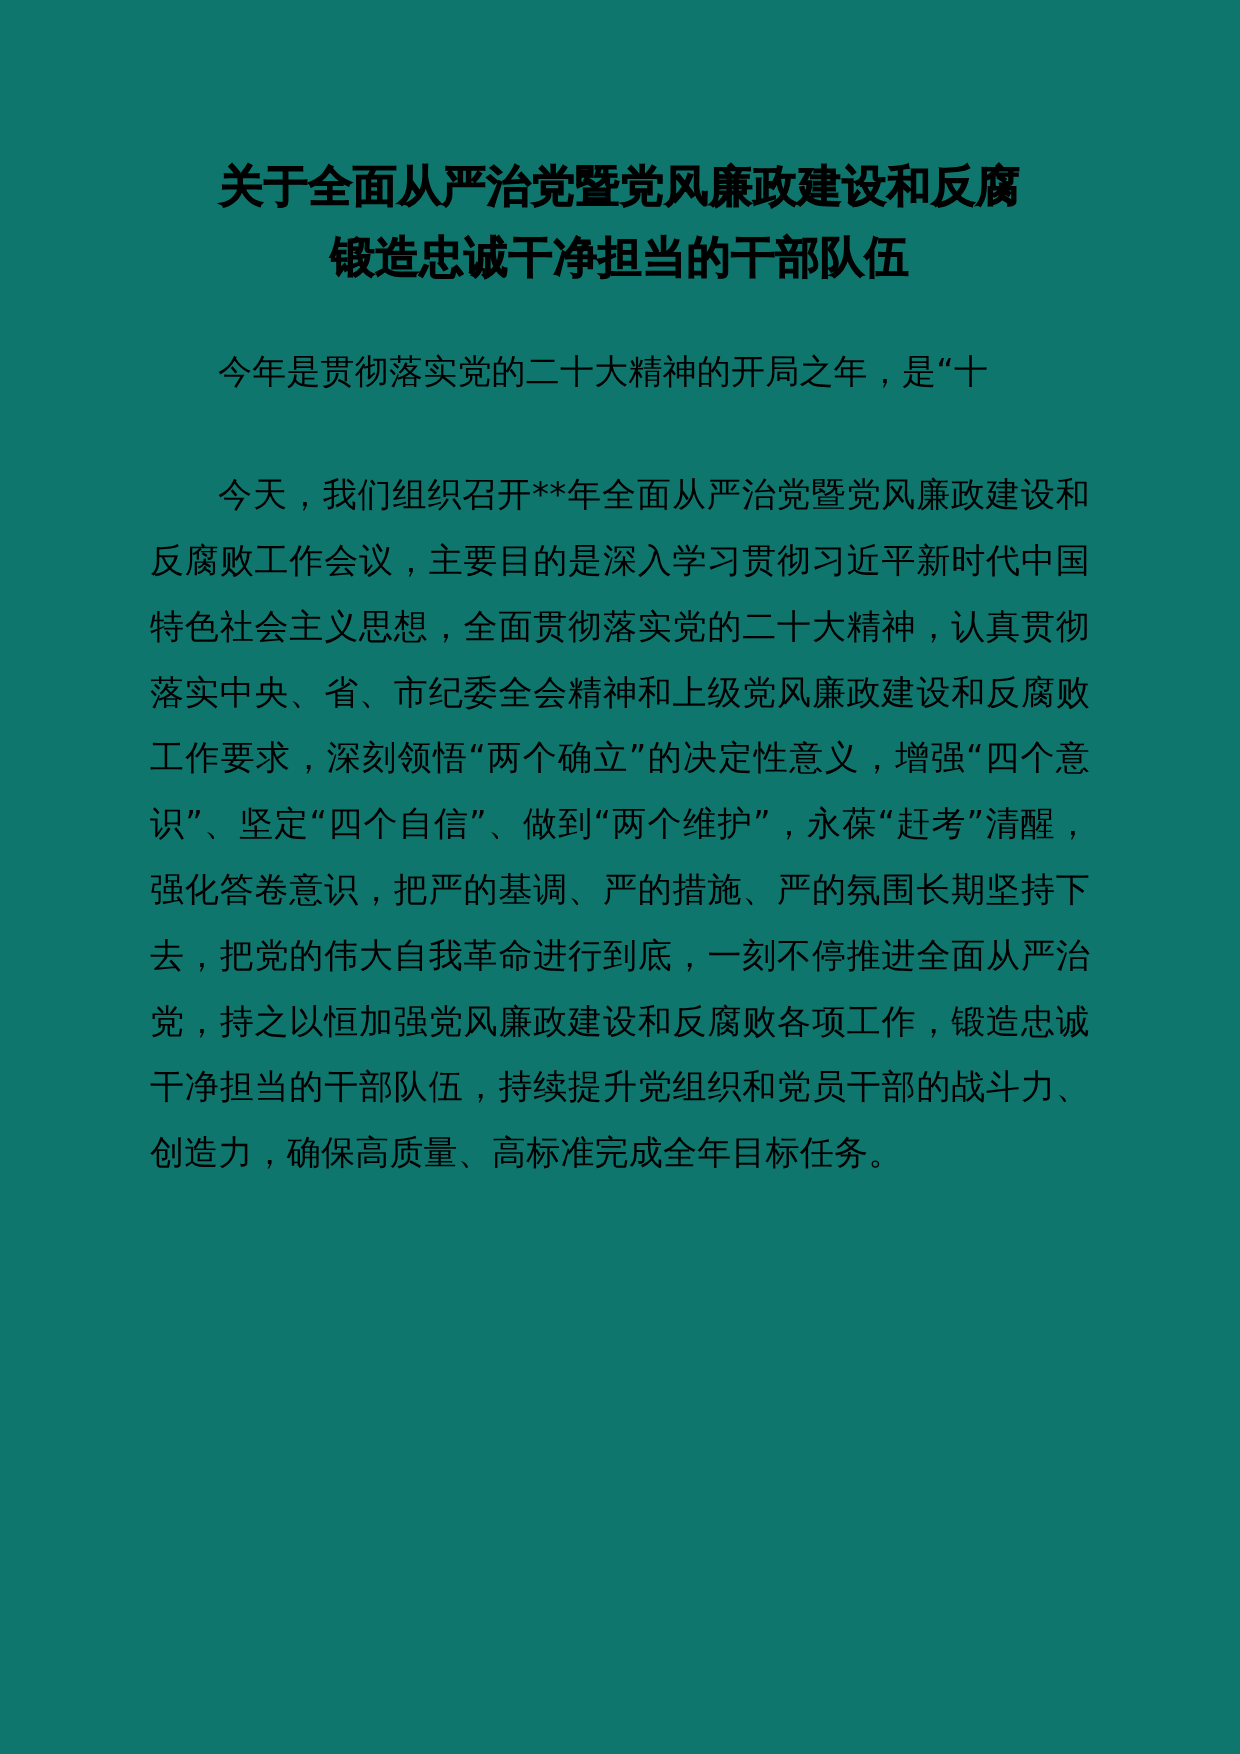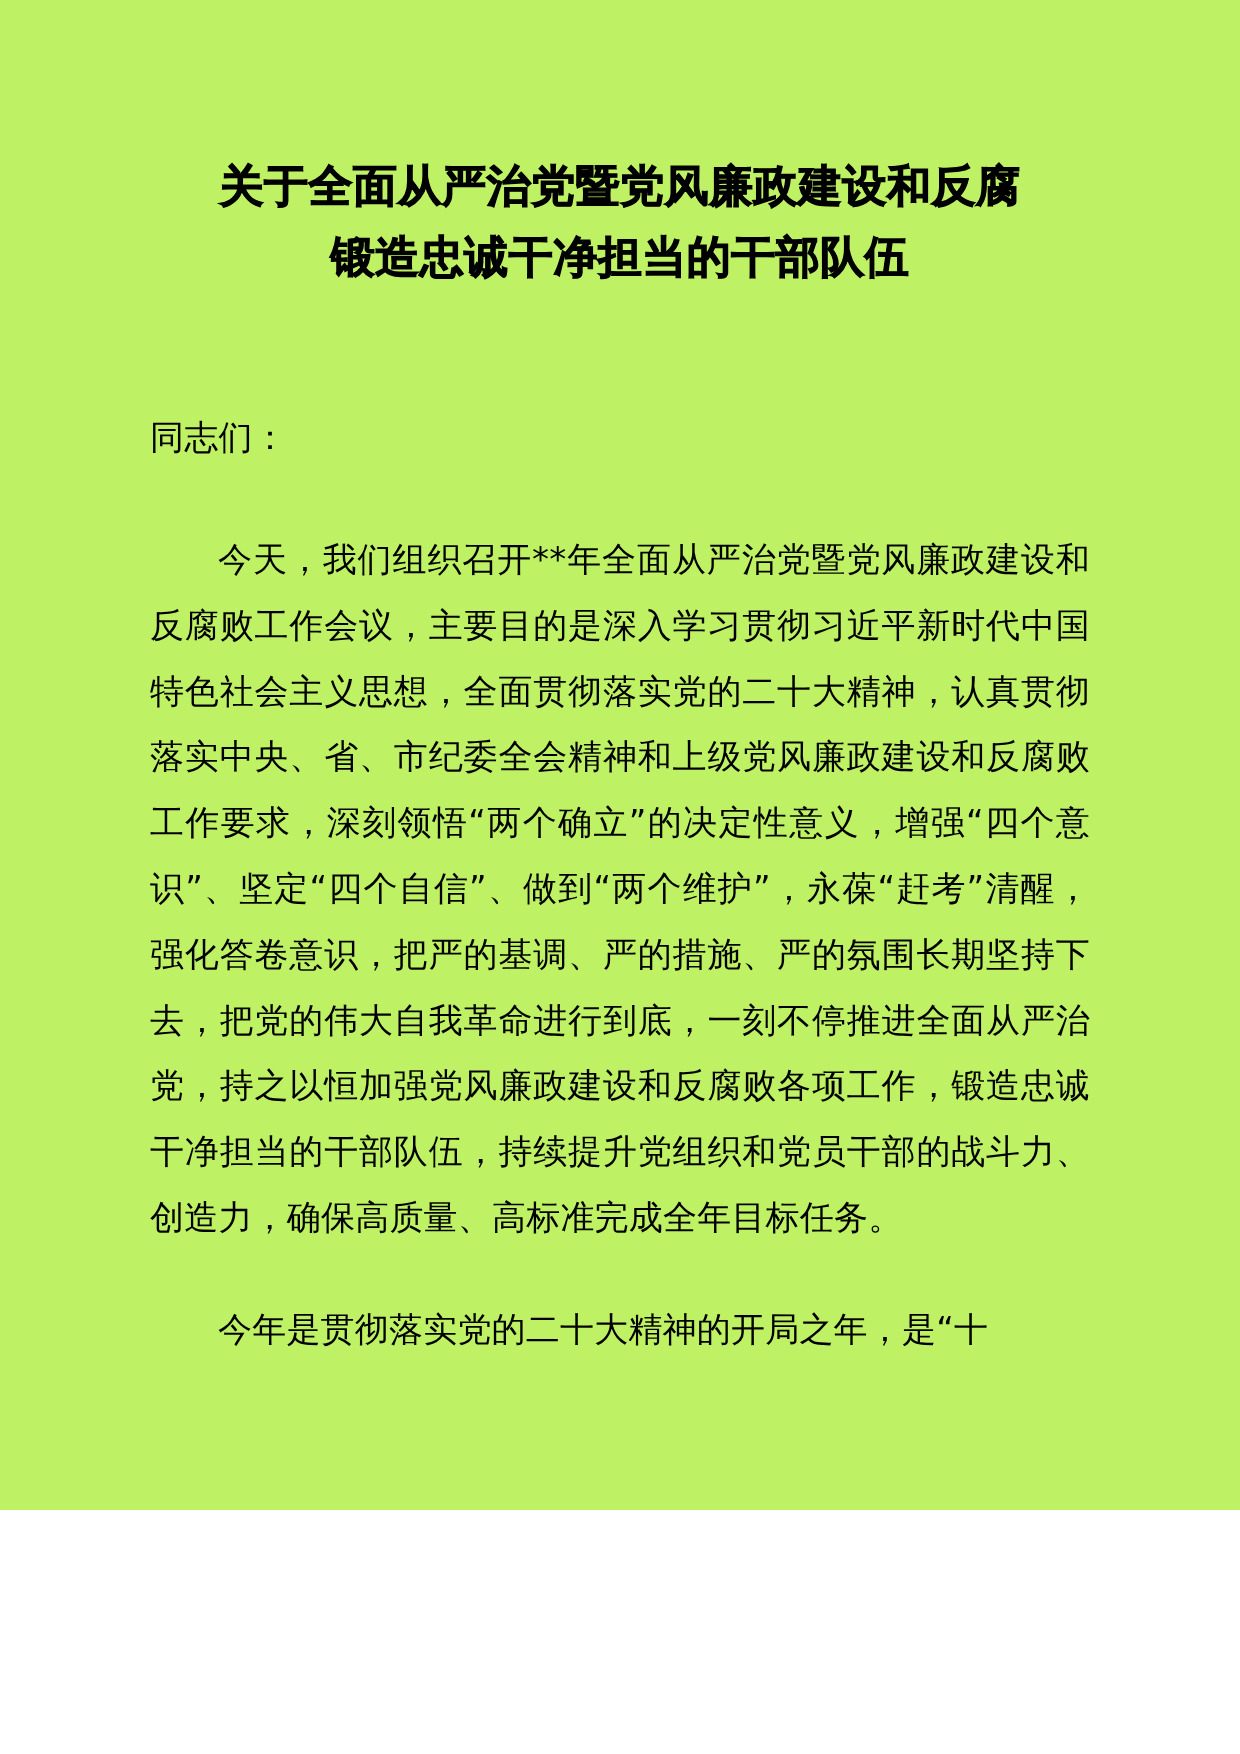--- a/index.html
+++ b/index.html
@@ -10,22 +10,22 @@
   body {
     width: 1240px;
     height: 1754px;
     overflow: hidden;
     font-family: "DejaVu Sans", "Liberation Sans", sans-serif;
     color: #000000;
   }
   .page {
     position: relative;
     width: 1240px;
-    height: 1510px;
-    background: #bef264;
+    height: 1754px;
+    background: #0f766e;
     box-sizing: border-box;
     padding: 0 150px;
   }
   .doc-title {
     margin: 0;
     padding-top: 150px;
     text-align: center;
     font-size: 44px;
     font-weight: 700;
     line-height: 1.62;
@@ -59,19 +59,18 @@
 </head>
 <body>
 
 <div class="page">
 
   <h1 class="doc-title">
     <span>关于全面从严治党暨党风廉政建设和反腐</span><br>
     <span>锻造忠诚干净担当的干部队伍</span>
   </h1>
 
-  <p class="salutation">同志们：</p>
+
+  <p class="body-para para-gap-2">今年是贯彻落实党的二十大精神的开局之年，是“十</p>
 
   <p class="body-para para-gap-1">今天，我们组织召开**年全面从严治党暨党风廉政建设和反腐败工作会议，主要目的是深入学习贯彻习近平新时代中国特色社会主义思想，全面贯彻落实党的二十大精神，认真贯彻落实中央、省、市纪委全会精神和上级党风廉政建设和反腐败工作要求，深刻领悟“两个确立”的决定性意义，增强“四个意识”、坚定“四个自信”、做到“两个维护”，永葆“赶考”清醒，强化答卷意识，把严的基调、严的措施、严的氛围长期坚持下去，把党的伟大自我革命进行到底，一刻不停推进全面从严治党，持之以恒加强党风廉政建设和反腐败各项工作，锻造忠诚干净担当的干部队伍，持续提升党组织和党员干部的战斗力、创造力，确保高质量、高标准完成全年目标任务。</p>
-
-  <p class="body-para para-gap-2">今年是贯彻落实党的二十大精神的开局之年，是“十</p>
 
 </div>
 
 </body></html>

